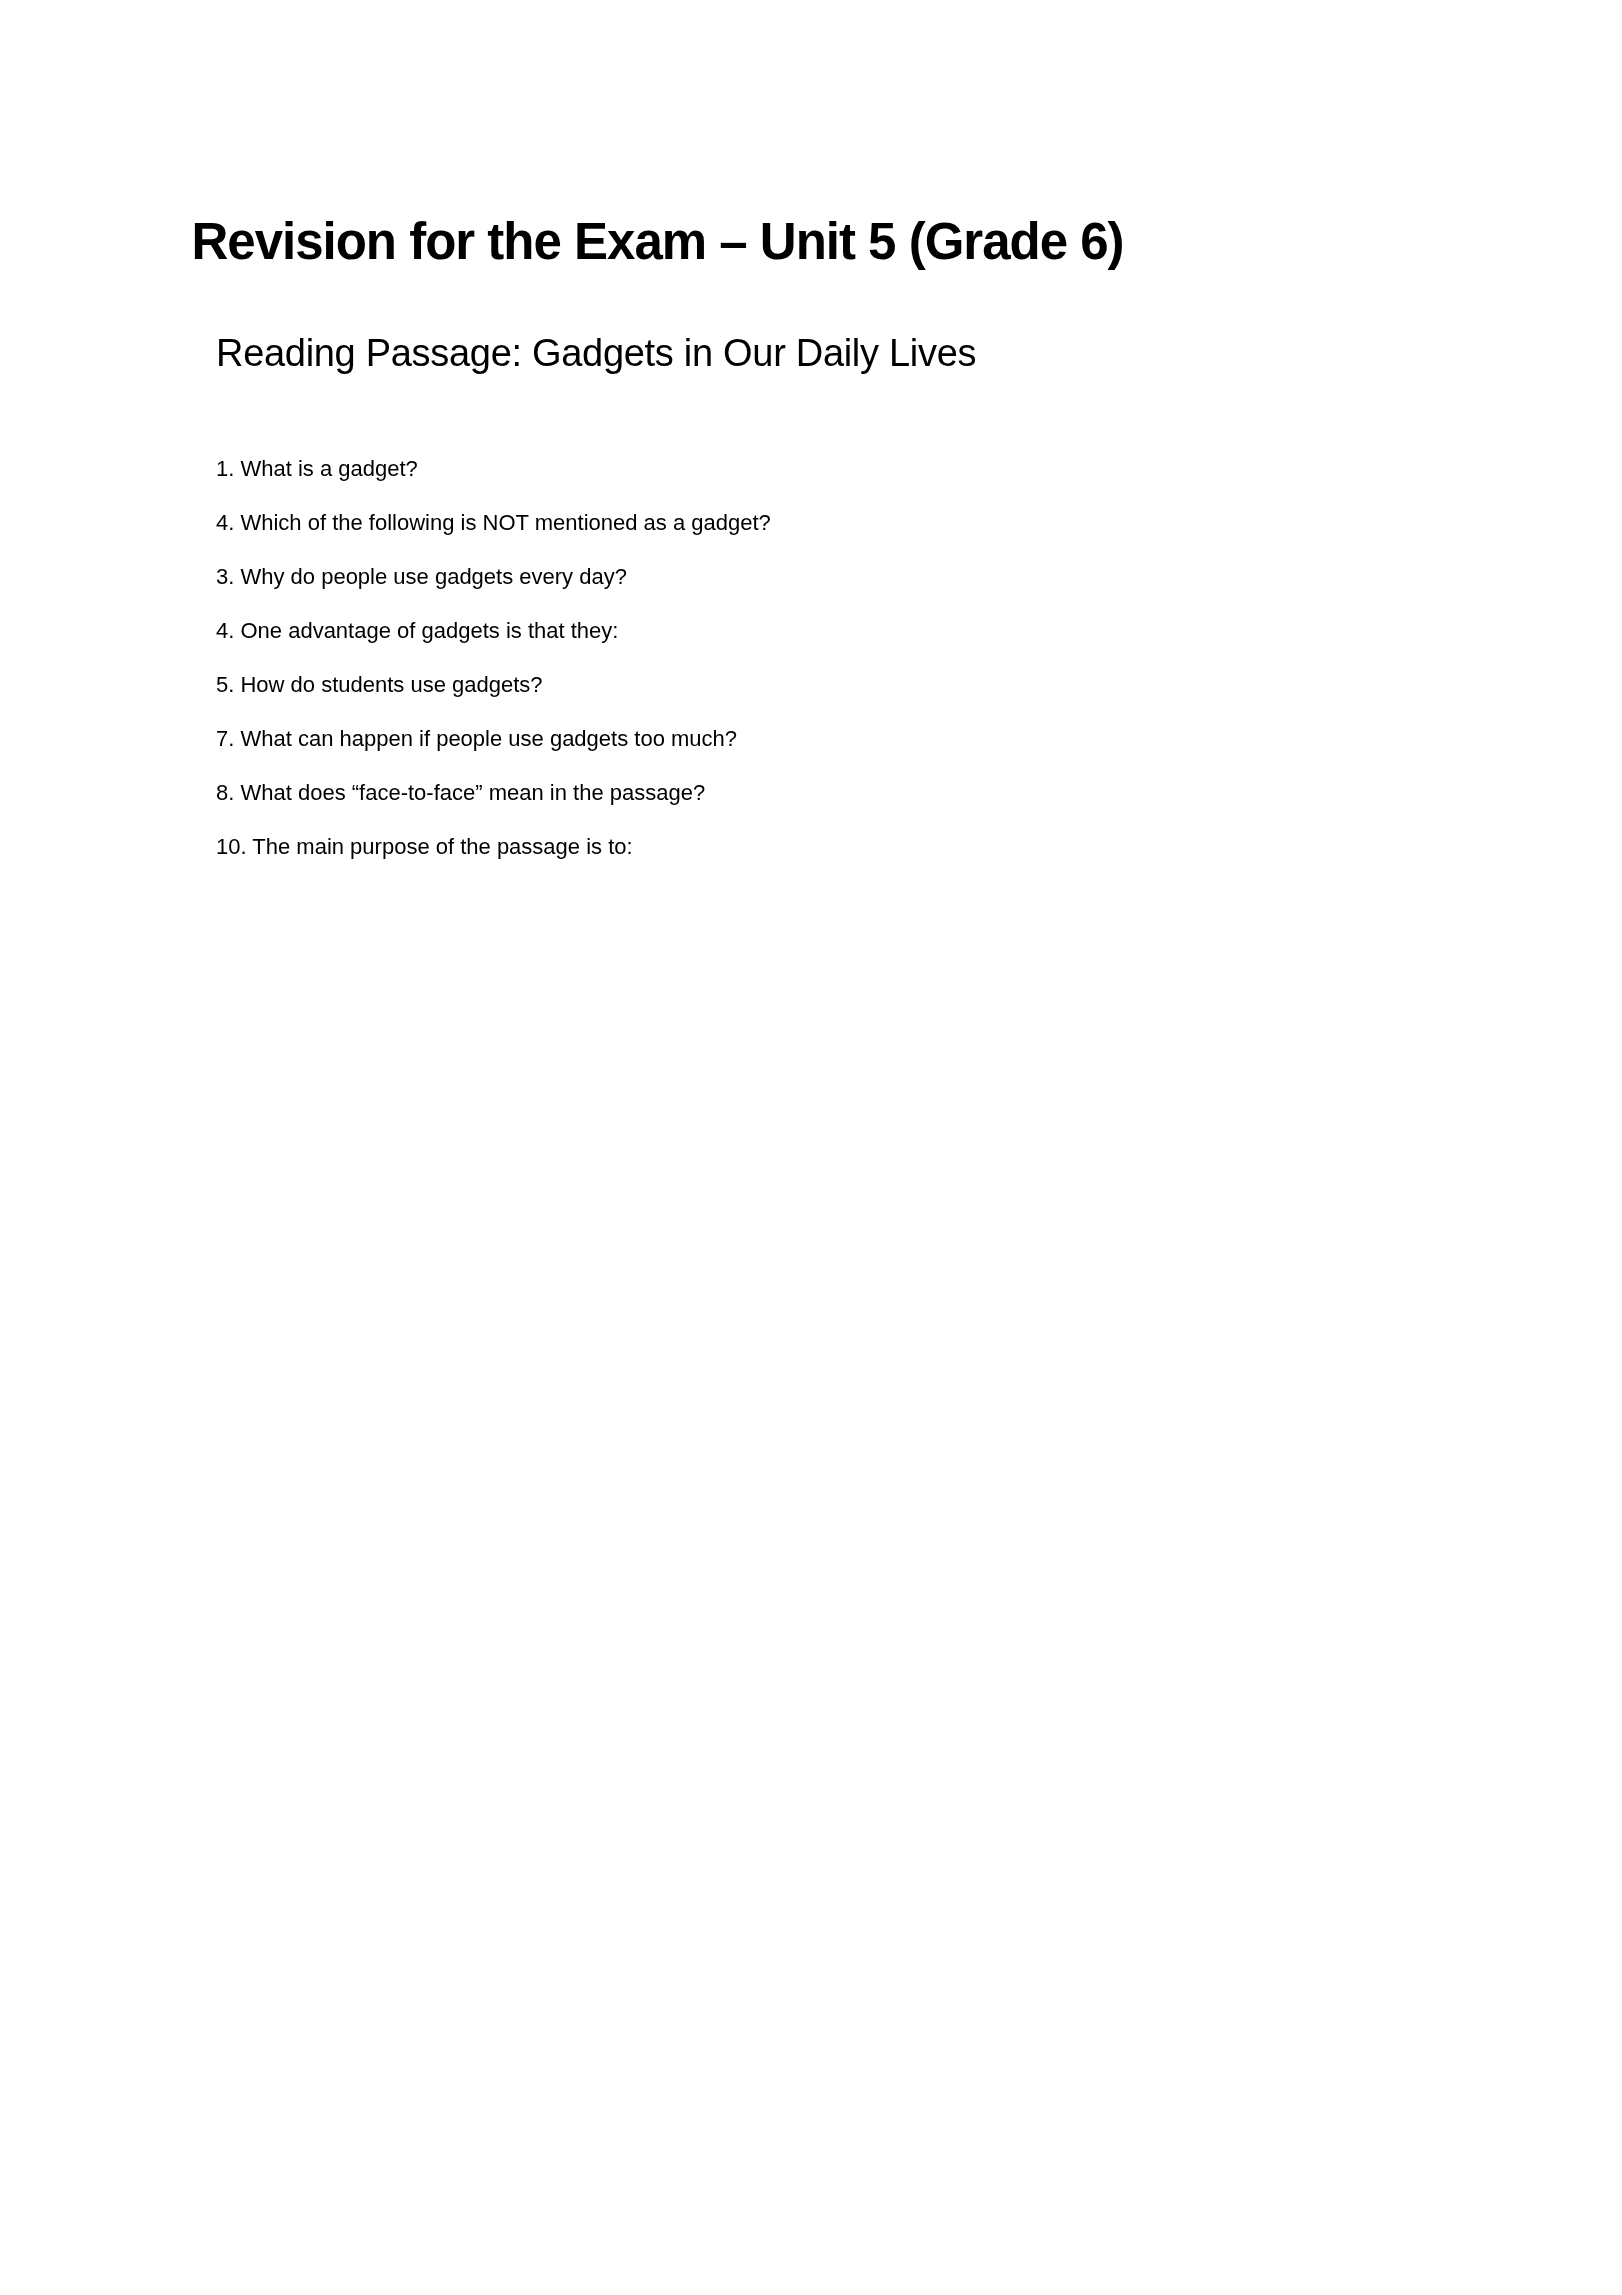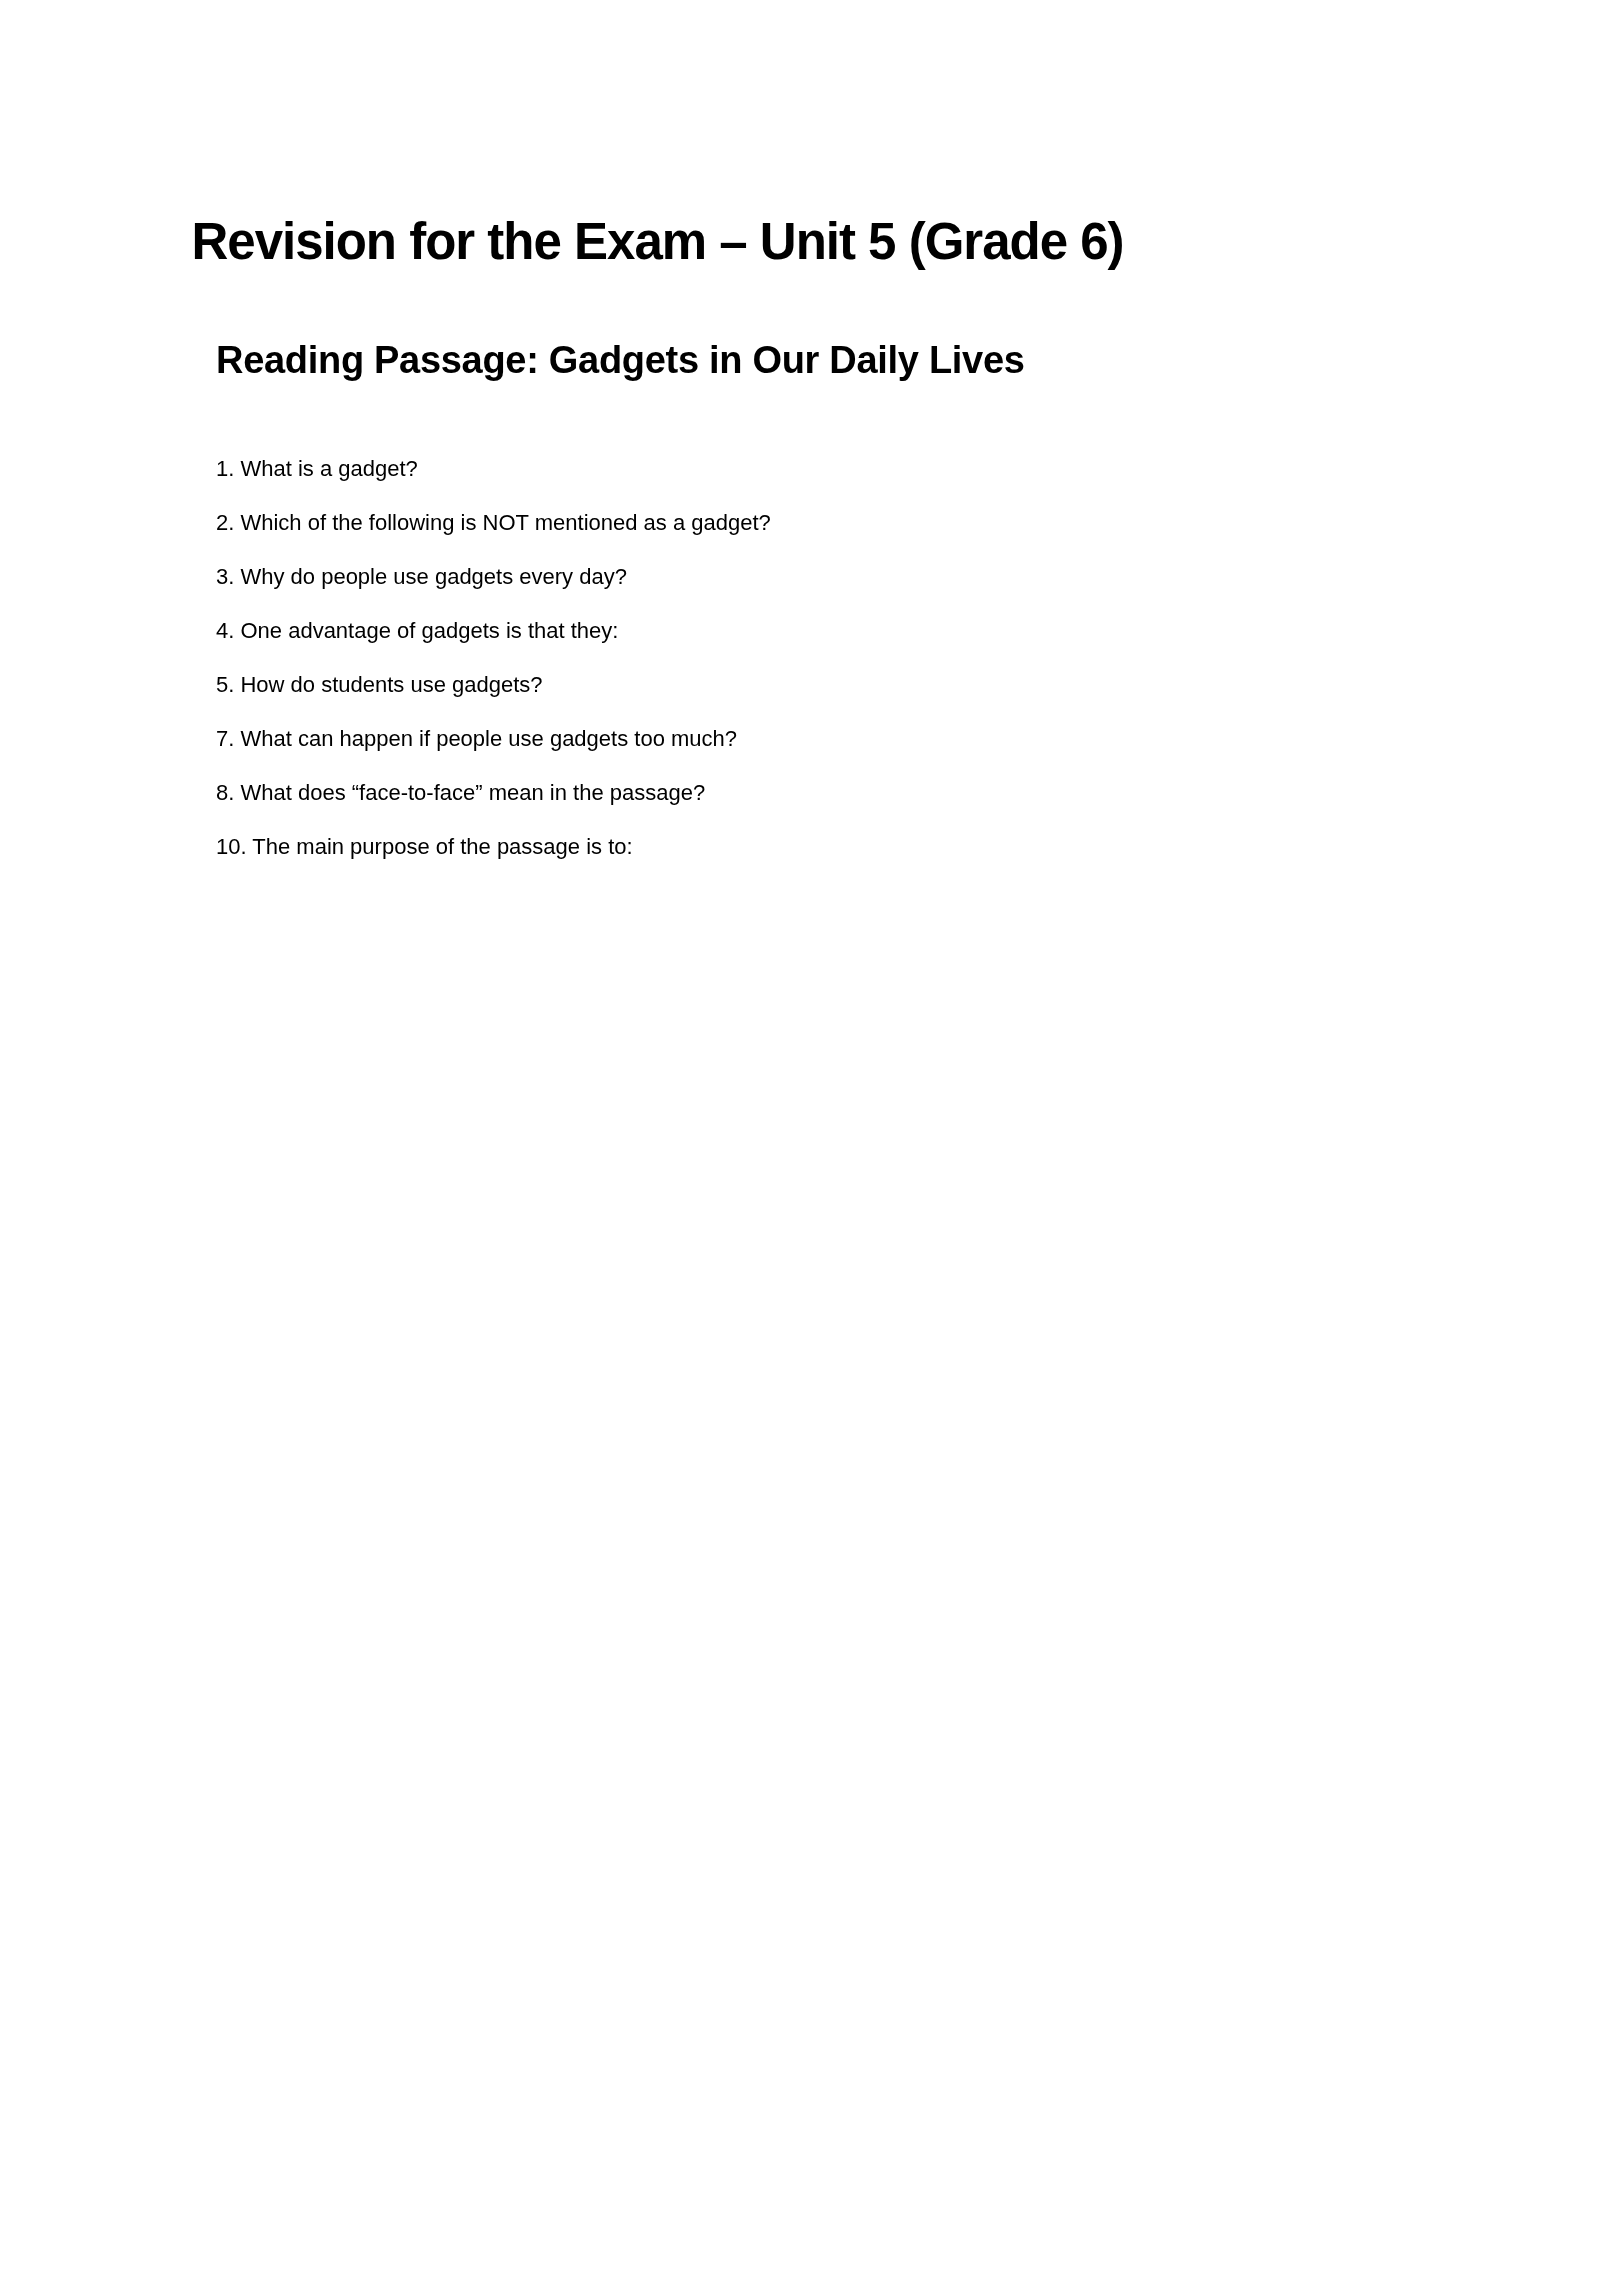--- a/index.html
+++ b/index.html
@@ -23,24 +23,24 @@
     right: 0;
     text-align: center;
     font-size: 51px;
     font-weight: bold;
     letter-spacing: -1px;
     line-height: 1.15;
     white-space: nowrap;
   }
   .section-heading {
     position: absolute;
-    top: 339px;
+    top: 332px;
     left: 216px;
     font-size: 38px;
-    font-weight: bold;
+    font-weight: normal;
     letter-spacing: -0.3px;
     line-height: 1.15;
     white-space: nowrap;
   }
   .questions {
     position: absolute;
     top: 442px;
     left: 216px;
     right: 131px;
   }
@@ -67,21 +67,21 @@
 <body>
 
 <div class="page">
 
   <div class="doc-title">Revision for the Exam – Unit 5 (Grade 6)</div>
 
   <div class="section-heading">Reading Passage: Gadgets in Our Daily Lives</div>
 
   <div class="questions">
     <div class="question">1. What is a gadget?</div>
-    <div class="question">2. Which of the following is NOT mentioned as a gadget?</div>
+    <div class="question">4. Which of the following is NOT mentioned as a gadget?</div>
     <div class="question">3. Why do people use gadgets every day?</div>
     <div class="question">4. One advantage of gadgets is that they:</div>
     <div class="question">5. How do students use gadgets?</div>
     <div class="question">7. What can happen if people use gadgets too much?</div>
     <div class="question">8. What does “face-to-face” mean in the passage?</div>
     <div class="question">10. The main purpose of the passage is to:</div>
   </div>
 
   <div class="qr">
       <svg viewBox="0 0 21 21" shape-rendering="crispEdges">

